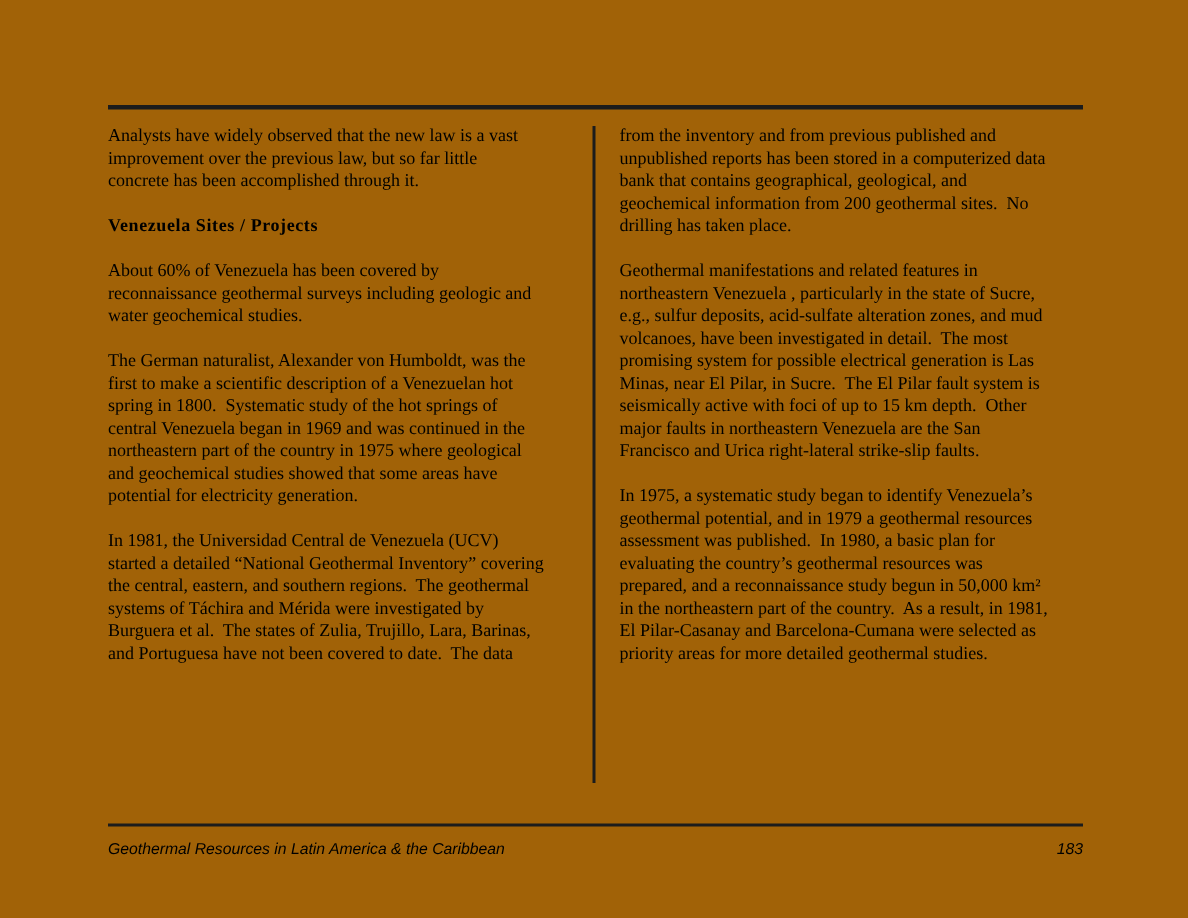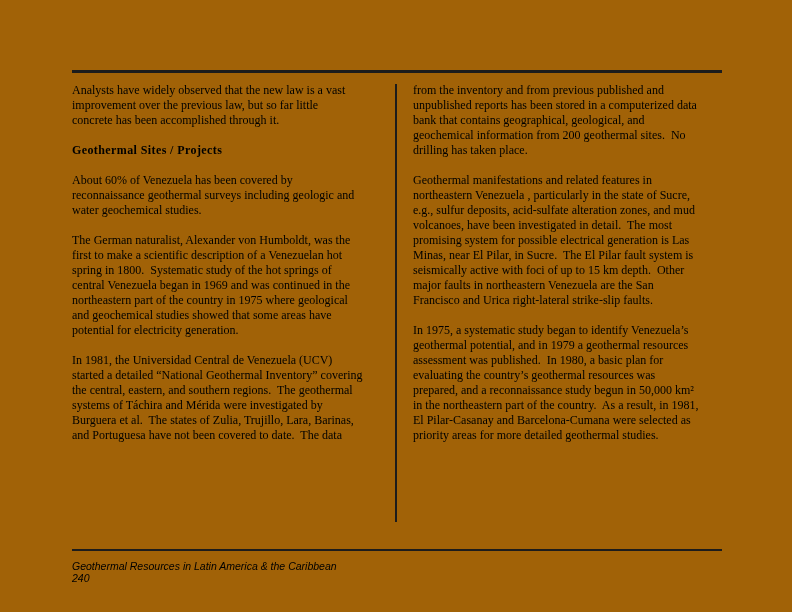--- a/index.html
+++ b/index.html
@@ -70,35 +70,34 @@
     left: 72px;
     top: 560px;
     width: 650px;
     display: flex;
     justify-content: space-between;
     align-items: baseline;
     font-family: "Liberation Sans", sans-serif;
     font-style: italic;
     font-size: 10.5px;
     color: #000000;
-    flex-direction: column;
   }
 </style>
 </head>
 <body>
 
 <div class="page">
 
   <div class="top-rule"></div>
 
   <div class="col col-left">
     <p>Analysts have widely observed that the new law is a vast
 improvement over the previous law, but so far little
 concrete has been accomplished through it.</p>
-    <p class="bold-heading">Geothermal Sites / Projects</p>
+    <p class="bold-heading">Venezuela Sites / Projects</p>
     <p>About 60% of Venezuela has been covered by
 reconnaissance geothermal surveys including geologic and
 water geochemical studies.</p>
     <p>The German naturalist, Alexander von Humboldt, was the
 first to make a scientific description of a Venezuelan hot
 spring in 1800.  Systematic study of the hot springs of
 central Venezuela began in 1969 and was continued in the
 northeastern part of the country in 1975 where geological
 and geochemical studies showed that some areas have
 potential for electricity generation.</p>
@@ -134,16 +133,16 @@
 prepared, and a reconnaissance study begun in 50,000 km²
 in the northeastern part of the country.  As a result, in 1981,
 El Pilar-Casanay and Barcelona-Cumana were selected as
 priority areas for more detailed geothermal studies.</p>
   </div>
 
   <div class="footer-rule"></div>
 
   <div class="footer">
     <span class="footer-title">Geothermal Resources in Latin America &amp; the Caribbean</span>
-    <span class="footer-page">240</span>
+    <span class="footer-page">183</span>
   </div>
 
 </div>
 
 </body></html>

